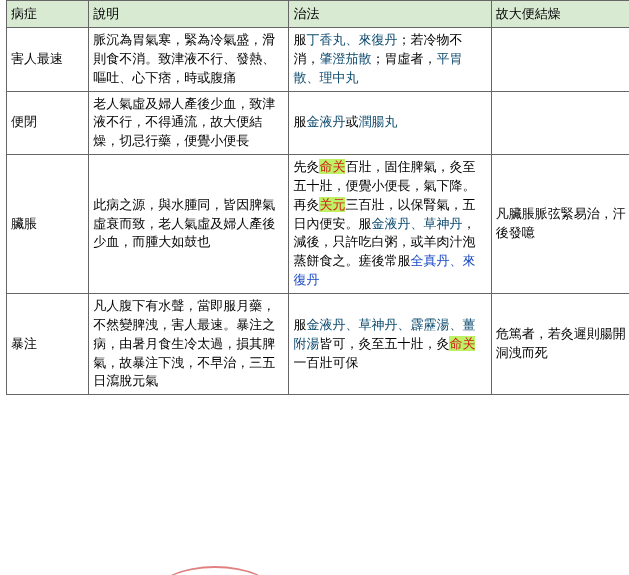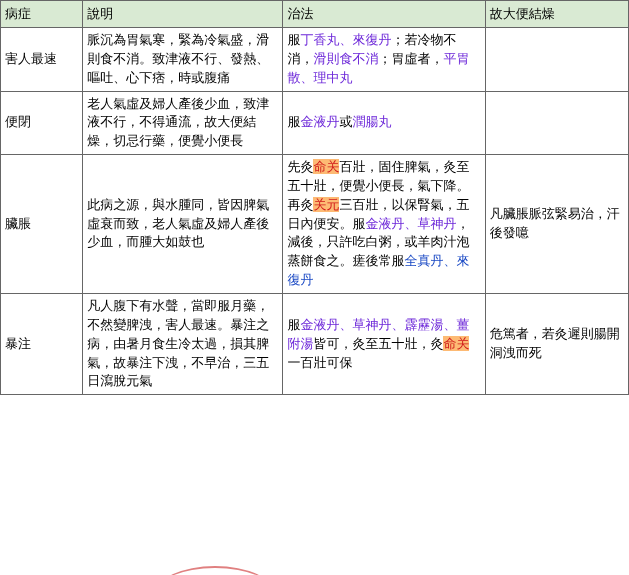--- a/index.html
+++ b/index.html
@@ -35,37 +35,37 @@
     vertical-align: middle;
     font-size: 13px;
   }
   col.c1 { width: 82px; }
   col.c2 { width: 200px; }
   col.c3 { width: 202px; }
   col.c4 { width: 143px; }
 
   td.sym { text-align: left; }
   td.desc, td.treat, td.note { text-align: left; }
-  .red   { color: #6d28d9; }
-  .hl    { background: #fdba74; color: #d01b1b; }
+  .red   { color: #0c4a6e; }
+  .hl    { background: #bef264; color: #d01b1b; }
   .blue  { color: #1a49c4; }
 
   .arc {
     position: absolute;
     left: 155px;
     top: 566px;
     width: 120px;
     height: 26px;
     border-top: 2px solid #e08080;
     border-radius: 50% / 100% 100% 0 0;
     border-left: none;
     border-right: none;
     border-bottom: none;
   }
-  .wrap { position: relative; }
+  .wrap { position: relative; padding-left: 6px; }
 </style>
 </head>
 <body>
 
 <div class="wrap">
 <table class="sheet">
   <colgroup>
     <col class="c1">
         <col class="c2">
         <col class="c3">
@@ -76,21 +76,21 @@
       <th>病症</th>
       <th>說明</th>
       <th>治法</th>
       <th>故大便結燥</th>
     </tr>
   </thead>
   <tbody id="tbody">
         <tr>
           <td class="sym">害人最速</td>
           <td class="desc">脈沉為胃氣寒，緊為冷氣盛，滑則食不消。致津液不行、發熱、嘔吐、心下痞，時或腹痛</td>
-          <td class="treat"><span>服</span><span class="red">丁香丸、來復丹</span><span>；若冷物不消，</span><span class="red">滑則食不消</span><span>；胃虛者，</span><span class="red">平胃散、理中丸</span></td>
+          <td class="treat"><span>服</span><span class="red">丁香丸、來復丹</span><span>；若冷物不消，</span><span class="red">肇澄茄散</span><span>；胃虛者，</span><span class="red">平胃散、理中丸</span></td>
           <td class="note"></td>
         </tr>
         <tr>
           <td class="sym">便閉</td>
           <td class="desc">老人氣虛及婦人產後少血，致津液不行，不得通流，故大便結燥，切忌行藥，便覺小便長</td>
           <td class="treat"><span>服</span><span class="red">金液丹</span><span>或</span><span class="red">潤腸丸</span></td>
           <td class="note"></td>
         </tr>
         <tr>
           <td class="sym">臟脹</td>

